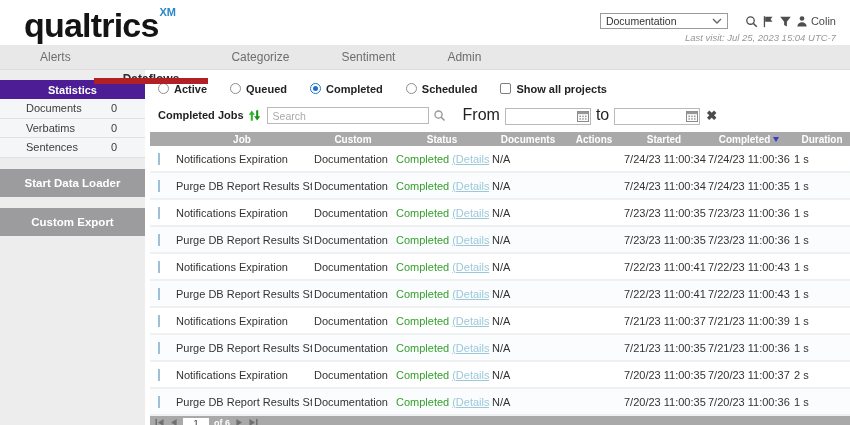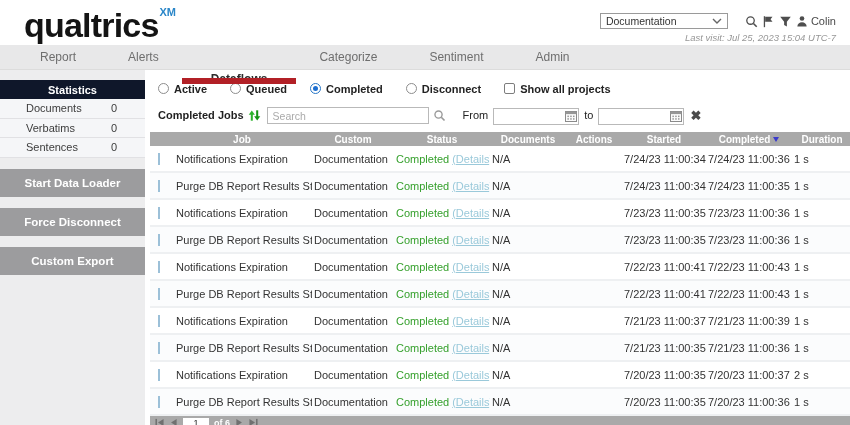--- a/index.html
+++ b/index.html
@@ -26,21 +26,21 @@
   
   .tabbar { height:25px; background:#e8e8e9; border-bottom:1px solid #dcdcdc; display:flex; align-items:stretch; padding-left:14px; position:relative; }
   .tab { padding:0 26px; display:flex; align-items:center; font-size:12px; color:#6e6e6e; cursor:pointer; position:relative; }
   .tab.active { background:#fff; color:#2c2c2c; font-weight:bold;margin-top:34px; }
   .tab.active::after { content:""; position:absolute; top:-1px; bottom:-1px; left:-3px; right:-3px;
     border:3px solid #b22026; pointer-events:none; z-index:5; }
 
   
   .content { flex:1; display:flex; min-height:0; }
   .sidebar { width:145px; background:#ededee; flex:none; }
-  .stats-title { margin-top:10px; height:19px; background:#0f172a; color:#fff; font-size:11px; font-weight:bold;
+  .stats-title { margin-top:10px; height:19px; background:#4c1d95; color:#fff; font-size:11px; font-weight:bold;
     display:flex; align-items:center; justify-content:center; }
   .stat-row { height:19.5px; background:#f5f6f8; border-bottom:1px solid #e1e1e4;
     display:flex; align-items:center; justify-content:space-between; padding:0 28px 0 26px; font-size:11px; color:#3c3c3c; }
   .side-btn { margin-top:11px; height:28px; background:#9c9c9e; color:#fff; font-size:11.5px; font-weight:bold;
     display:flex; align-items:center; justify-content:center; cursor:pointer; }
 
   .main { flex:1; background:#fff; padding-left:5px; }
 
   
   .filters-row { display:flex; align-items:center; gap:23px; margin:11px 0 0 8px; height:15px; }
@@ -54,21 +54,21 @@
 
   
   .toolbar { display:flex; align-items:center; margin:10px 0 0 8px; height:18px; }
   .jobs-title { font-size:11px; font-weight:bold; color:#1f1f1f; }
   .sync-icon { margin:0 6px 0 4px; display:inline-flex; cursor:pointer; }
   .search-wrap { position:relative; width:182px; }
   .search-input { width:162px; height:17px; border:1px solid #b9b9b9; font-size:10.5px; padding:0 18px 0 5px;
     font-family:"Liberation Sans", sans-serif; color:#333; }
   .search-input::placeholder { color:#aaa; }
   .search-glyph { position:absolute; right:3px; top:2px; cursor:pointer; }
-  .date-label { font-size:11px; color:#222; margin:0 5px 0 14px; }
+  .date-label { font-size:16px; color:#222; margin:0 5px 0 14px; }
   .date-label.to { margin:0 5px; }
   .date-wrap { position:relative; width:86px; }
   .date-input { width:86px; height:17px; border:1px solid #b9b9b9; font-size:10px; padding:0 16px 0 4px;
     font-family:"Liberation Sans", sans-serif; }
   .cal-glyph { position:absolute; right:2px; top:2px; cursor:pointer; }
   .clear-x { font-size:13px; font-weight:bold; color:#4b4b4b; margin-left:6px; cursor:pointer; line-height:1; }
 
   
   .jobs-table { width:702px; margin-top:8px; }
   .thead { display:grid; grid-template-columns:22px 140px 82px 96px 76px 56px 84px 86px 1fr;
@@ -138,23 +138,20 @@
               </svg>
             <span class="user-name">Colin</span>
           </span>
         </div>
       </div>
       <div class="last-visit">Last visit: Jul 25, 2023 15:04 UTC-7</div>
     </div>
   </div>
 
   <div class="tabbar">
-    <div class="tab">
-        <span>Report</span>
-      </div>
       <div class="tab">
         <span>Alerts</span>
       </div>
       <div class="tab active">
         <span>Dataflows</span>
       </div>
       <div class="tab">
         <span>Categorize</span>
       </div>
       <div class="tab">
@@ -178,23 +175,20 @@
           <span>0</span>
         </div>
         <div class="stat-row">
           <span>Sentences</span>
           <span>0</span>
         </div>
       <div class="side-btn">
           <span>Start Data Loader</span>
         </div>
         <div class="side-btn">
-          <span>Force Disconnect</span>
-        </div>
-        <div class="side-btn">
           <span>Custom Export</span>
         </div>
     </div>
 
     <div class="main">
 
       <div class="filters-row">
         <div class="radio-item">
             <span class="radio-circle"></span>
             <span class="radio-label">Active</span>
@@ -202,21 +196,21 @@
           <div class="radio-item">
             <span class="radio-circle"></span>
             <span class="radio-label">Queued</span>
           </div>
           <div class="radio-item">
             <span class="radio-circle selected"></span>
             <span class="radio-label">Completed</span>
           </div>
           <div class="radio-item">
             <span class="radio-circle"></span>
-            <span class="radio-label">Disconnect</span>
+            <span class="radio-label">Scheduled</span>
           </div>
         <div class="cb-item">
           <span class="cb-box"></span>
           <span class="radio-label">Show all projects</span>
         </div>
       </div>
 
       <div class="toolbar">
         <span class="jobs-title">Completed Jobs</span>
         <span class="sync-icon">

